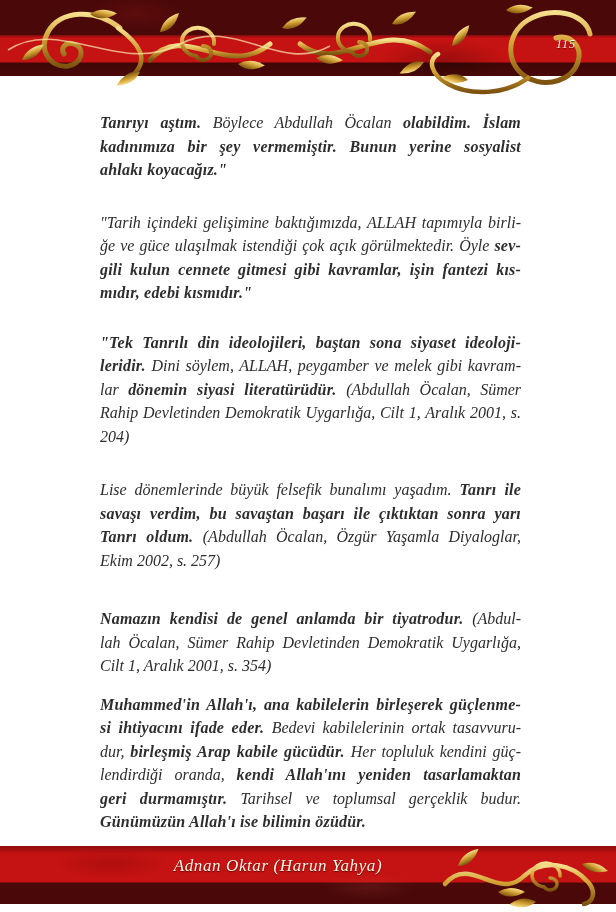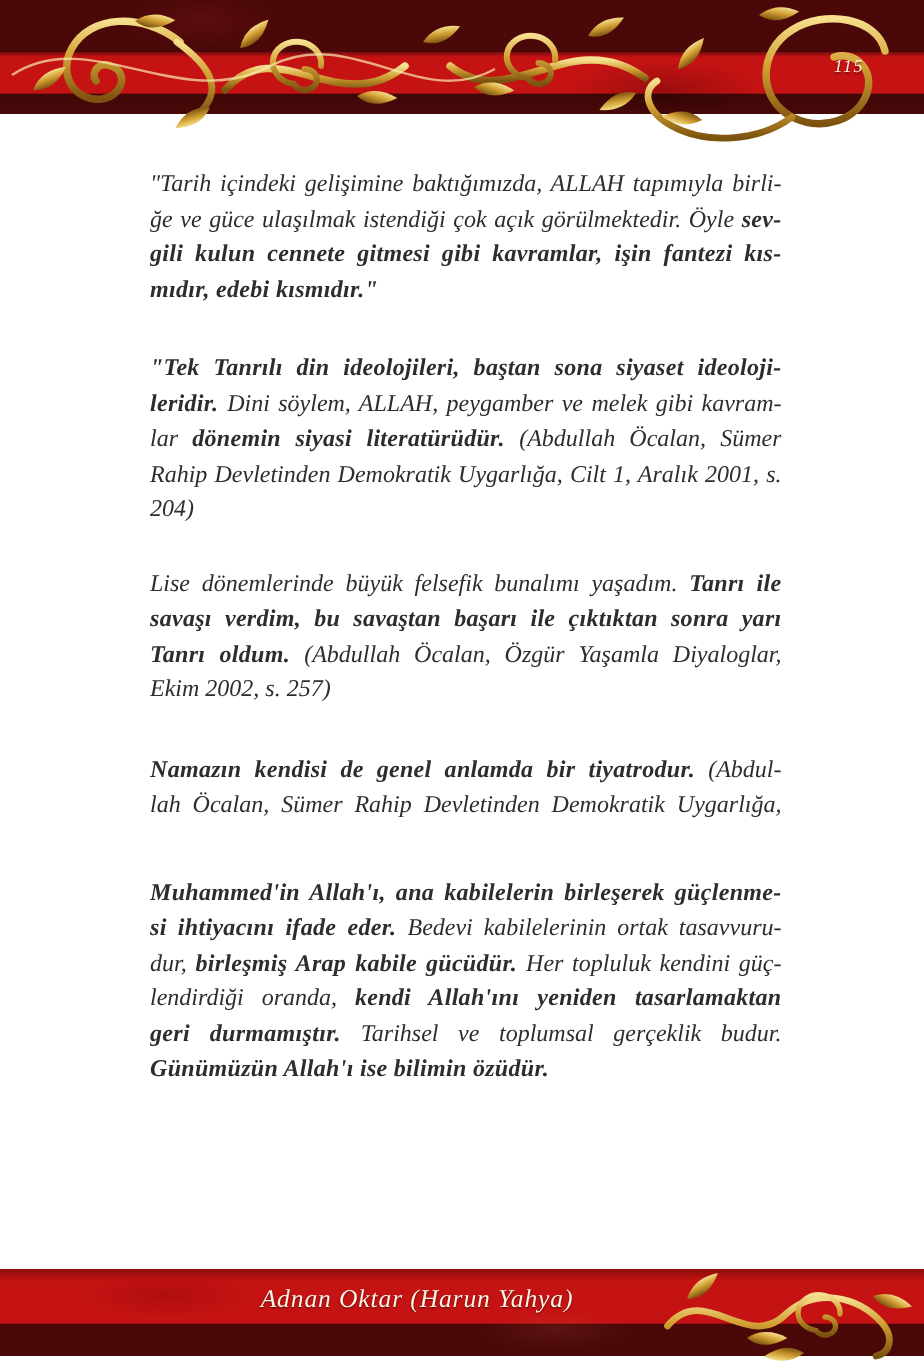--- a/index.html
+++ b/index.html
@@ -110,20 +110,25 @@
     <use href="#leaf" transform="translate(468,80) rotate(200)" fill="url(#gd)"></use>
     <use href="#leaf" transform="translate(506,10) rotate(10)" fill="url(#gd)"></use>
     <use href="#leaf" transform="translate(452,46) rotate(-35)" fill="url(#gd)"></use>
 
     <path d="M8,50 C60,16 120,76 180,44 C235,16 280,74 330,46" fill="none" stroke="#f9ecb4" stroke-width="1.6" opacity=".7"></path>
   </svg>
   <span class="page-number">115</span>
 
   <main class="quotes">
       <div class="para">
+        <div class="line"><span class="seg bold">Tanrıyı aştım. </span><span class="seg">Böylece Abdullah Öcalan </span><span class="seg bold">olabildim. İslam</span></div>
+        <div class="line"><span class="seg bold">kadınımıza bir şey vermemiştir. Bunun yerine sosyalist</span></div>
+        <div class="line last"><span class="seg bold">ahlakı koyacağız."</span></div>
+      </div>
+      <div class="para">
         <div class="line"><span class="seg">"Tarih içindeki gelişimine baktığımızda, ALLAH tapımıyla birli-</span></div>
         <div class="line"><span class="seg">ğe ve güce ulaşılmak istendiği çok açık görülmektedir. Öyle </span><span class="seg bold">sev-</span></div>
         <div class="line"><span class="seg bold">gili kulun cennete gitmesi gibi kavramlar, işin fantezi kıs-</span></div>
         <div class="line last"><span class="seg bold">mıdır, edebi kısmıdır."</span></div>
       </div>
       <div class="para">
         <div class="line"><span class="seg bold">"Tek Tanrılı din ideolojileri, baştan sona siyaset ideoloji-</span></div>
         <div class="line"><span class="seg bold">leridir. </span><span class="seg">Dini söylem, ALLAH, peygamber ve melek gibi kavram-</span></div>
         <div class="line"><span class="seg">lar </span><span class="seg bold">dönemin siyasi literatürüdür. </span><span class="seg">(Abdullah Öcalan, Sümer</span></div>
         <div class="line"><span class="seg">Rahip Devletinden Demokratik Uygarlığa, Cilt 1, Aralık 2001, s.</span></div>
@@ -131,20 +136,21 @@
       </div>
       <div class="para">
         <div class="line"><span class="seg">Lise dönemlerinde büyük felsefik bunalımı yaşadım. </span><span class="seg bold">Tanrı ile</span></div>
         <div class="line"><span class="seg bold">savaşı verdim, bu savaştan başarı ile çıktıktan sonra yarı</span></div>
         <div class="line"><span class="seg bold">Tanrı oldum. </span><span class="seg">(Abdullah Öcalan, Özgür Yaşamla Diyaloglar,</span></div>
         <div class="line last"><span class="seg">Ekim 2002, s. 257)</span></div>
       </div>
       <div class="para">
         <div class="line"><span class="seg bold">Namazın kendisi de genel anlamda bir tiyatrodur. </span><span class="seg">(Abdul-</span></div>
         <div class="line"><span class="seg">lah Öcalan, Sümer Rahip Devletinden Demokratik Uygarlığa,</span></div>
+        <div class="line last"><span class="seg">Cilt 1, Aralık 2001, s. 354)</span></div>
       </div>
       <div class="para">
         <div class="line"><span class="seg bold">Muhammed'in Allah'ı, ana kabilelerin birleşerek güçlenme-</span></div>
         <div class="line"><span class="seg bold">si ihtiyacını ifade eder. </span><span class="seg">Bedevi kabilelerinin ortak tasavvuru-</span></div>
         <div class="line"><span class="seg">dur, </span><span class="seg bold">birleşmiş Arap kabile gücüdür. </span><span class="seg">Her topluluk kendini güç-</span></div>
         <div class="line"><span class="seg">lendirdiği oranda, </span><span class="seg bold">kendi Allah'ını yeniden tasarlamaktan</span></div>
         <div class="line"><span class="seg bold">geri durmamıştır. </span><span class="seg">Tarihsel ve toplumsal gerçeklik budur.</span></div>
         <div class="line last"><span class="seg bold">Günümüzün Allah'ı ise bilimin özüdür.</span></div>
       </div>
     </main>

